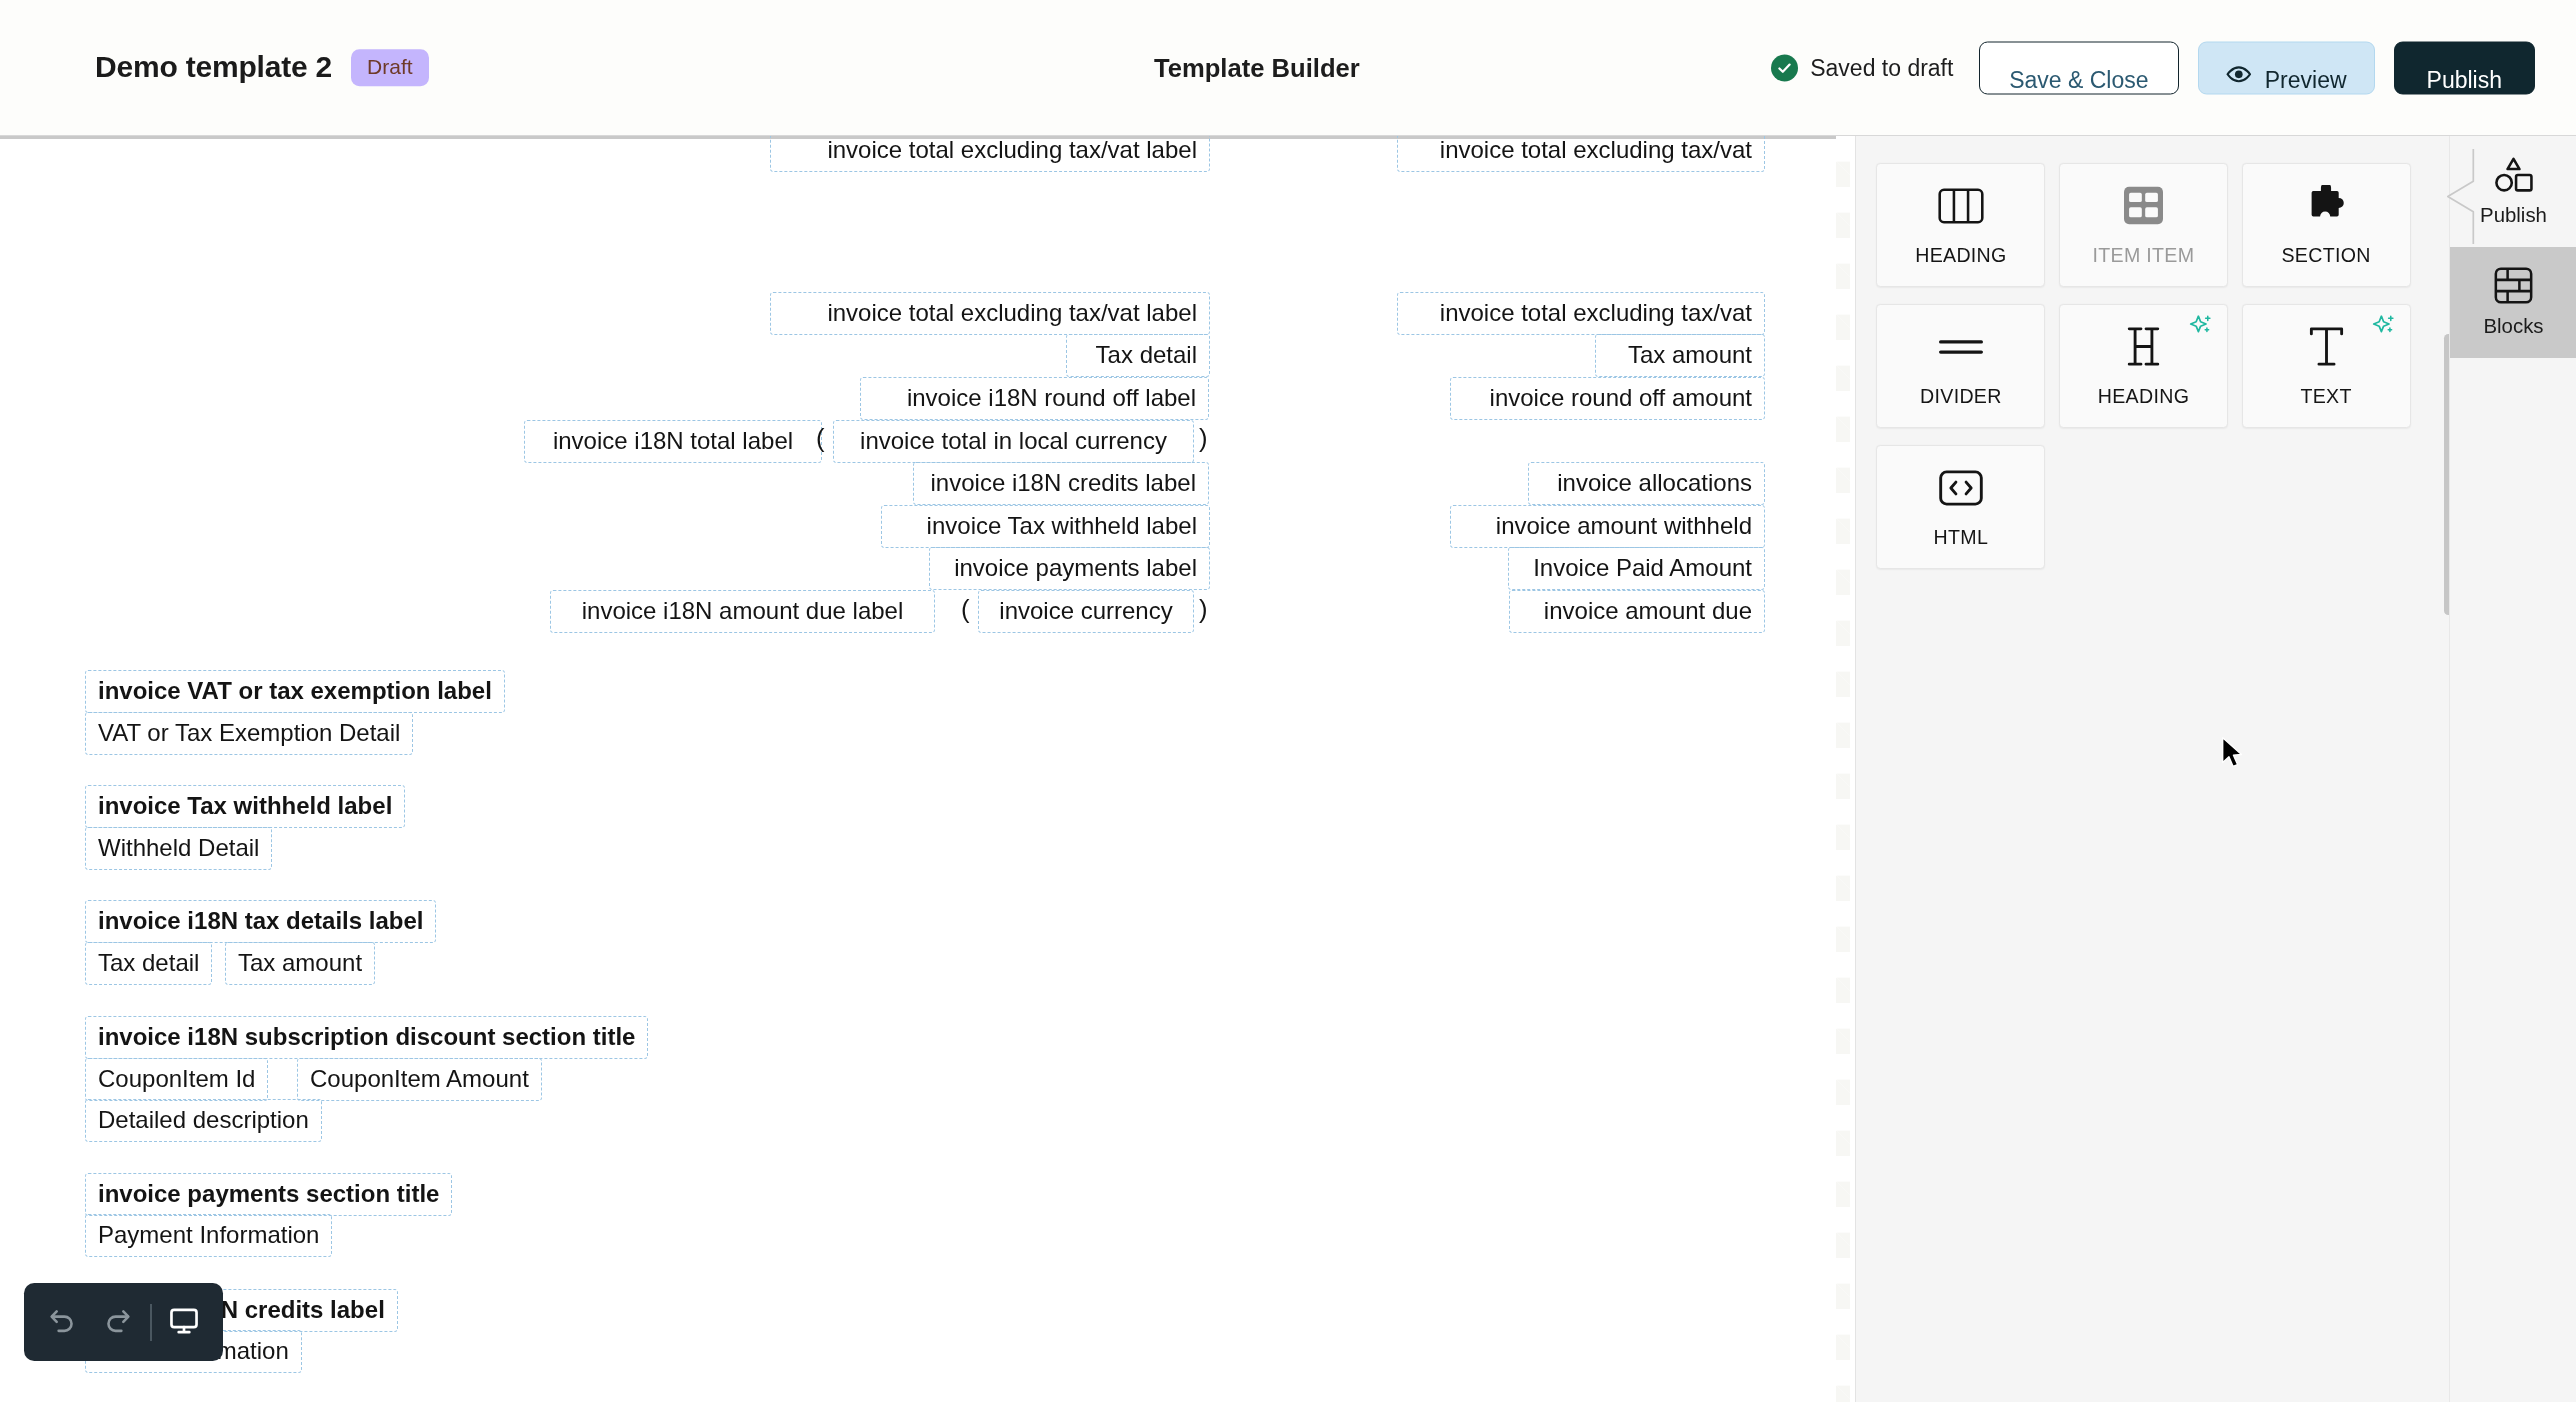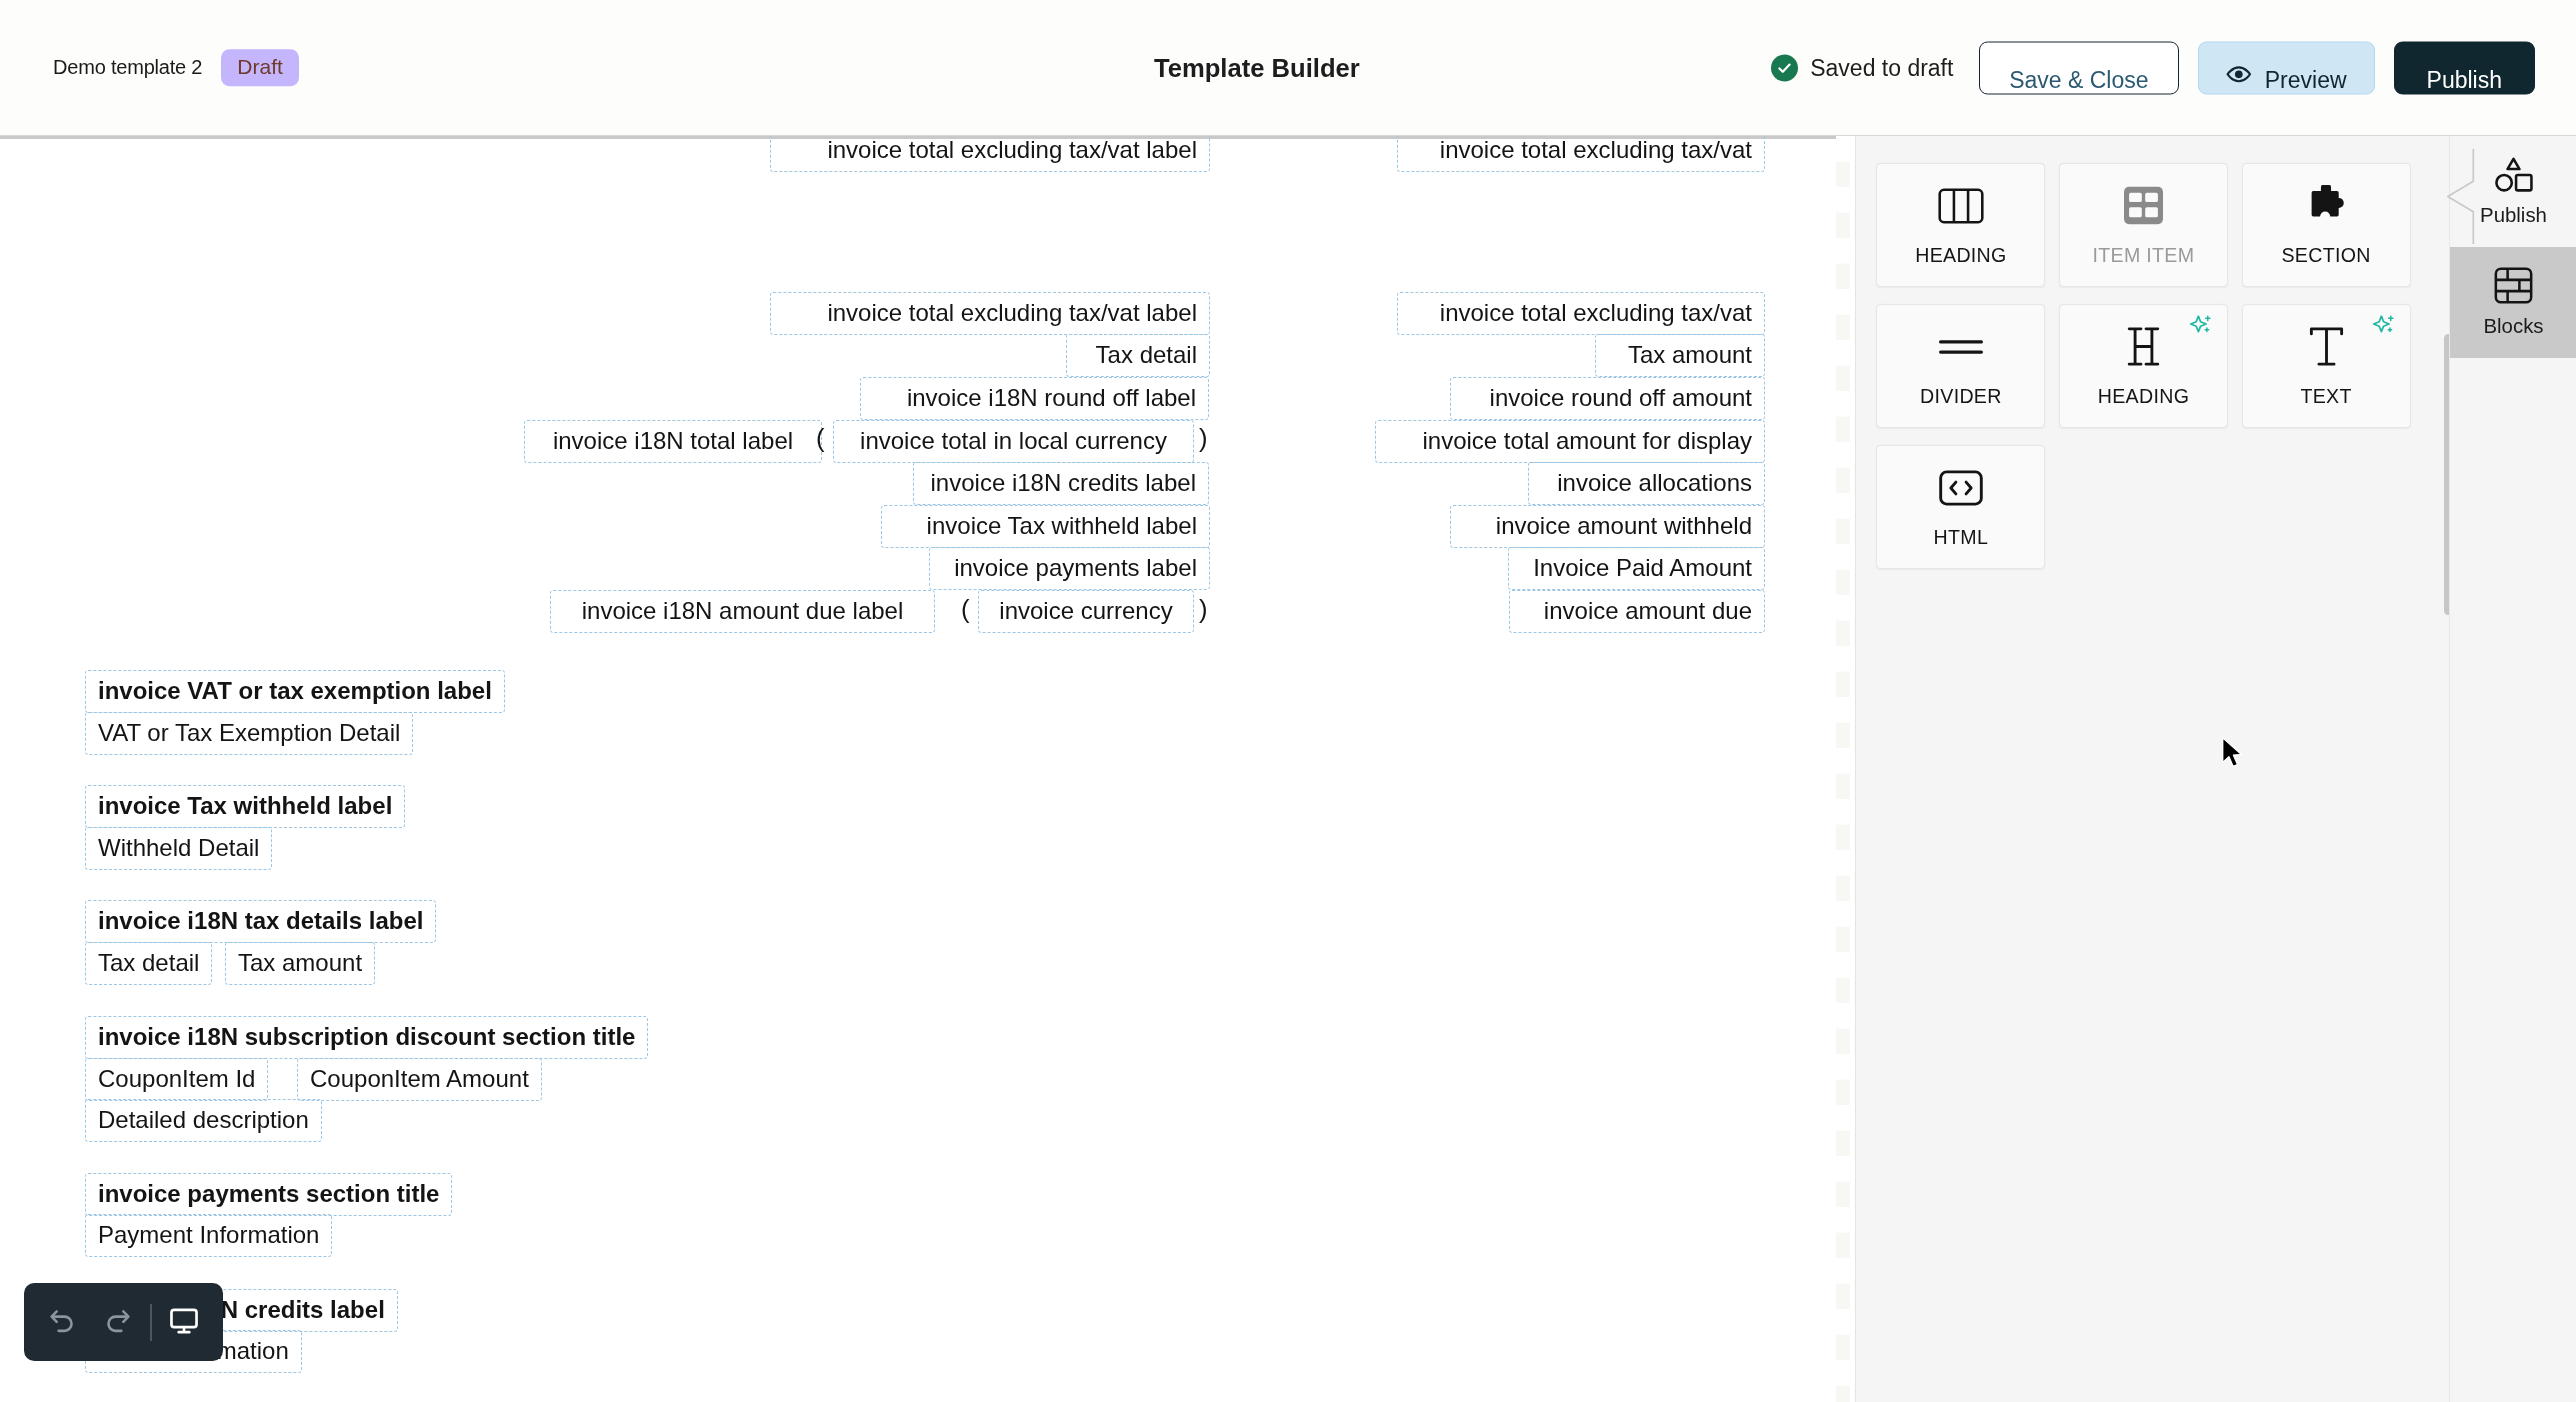--- a/index.html
+++ b/index.html
@@ -17,22 +17,22 @@
     width: 2576px; height: 136px;
     background: #fdfdfb;
     display: flex; align-items: center;
     border-bottom: 1.7px solid #d8d8d8;
   }
   .tb-left {
     display: flex; align-items: center; gap: 19px;
     position: absolute; left: 53px; top: 50%; transform: translateY(-50%);
   }
   .doc-title {
-    font-size: 20px; font-weight: 400; color: #1b1b1b;
-    letter-spacing: -0.2px; white-space: nowrap;
+    font-size: 30px; font-weight: 700; color: #1b1b1b;
+    letter-spacing: -0.2px; white-space: nowrap; margin-left: 42px;
   }
   .badge-draft {
     background: #c4b5fd; color: #6e3a28;
     font-size: 21px; font-weight: 400;
     border-radius: 8.5px; padding: 6px 16px 7.7px 16px;
     white-space: nowrap;
   }
   .tb-center {
     position: absolute; left: 1154px; top: 50%; transform: translateY(-50%);
     font-size: 25.6px; font-weight: 700; color: #1d1d1d;
@@ -262,21 +262,20 @@
       <div class="chip" style="left:929px; top:411px; width:281px; text-align:right;">invoice payments label</div>
 
       <div class="chip" style="left:550px; top:454px; width:385px; text-align:center;">invoice i18N amount due label</div>
       <div class="paren" style="left:961px; top:461px;">(</div>
       <div class="chip" style="left:978px; top:454px; width:216px; text-align:center;">invoice currency</div>
       <div class="paren" style="left:1199px; top:461px;">)</div>
 
       <div class="chip" style="left:1397px; top:156px; width:368px; text-align:right;">invoice total excluding tax/vat</div>
       <div class="chip" style="left:1595px; top:198px; width:170px; text-align:right;">Tax amount</div>
       <div class="chip" style="left:1450px; top:241px; width:315px; text-align:right;">invoice round off amount</div>
-      <div class="chip" style="left:1375px; top:284px; width:390px; text-align:right;">invoice total amount for display</div>
       <div class="chip" style="left:1528px; top:326px; width:237px; text-align:right;">invoice allocations</div>
       <div class="chip" style="left:1450px; top:369px; width:315px; text-align:right;">invoice amount withheld</div>
       <div class="chip" style="left:1508px; top:411px; width:257px; text-align:right;">Invoice Paid Amount</div>
       <div class="chip" style="left:1509px; top:454px; width:256px; text-align:right;">invoice amount due</div>
 
       <div class="chip bold" style="left:85px; top:534px;">invoice VAT or tax exemption label</div>
       <div class="chip" style="left:85px; top:576px;">VAT or Tax Exemption Detail</div>
 
       <div class="chip bold" style="left:85px; top:649px;">invoice Tax withheld label</div>
       <div class="chip" style="left:85px; top:691px;">Withheld Detail</div>

